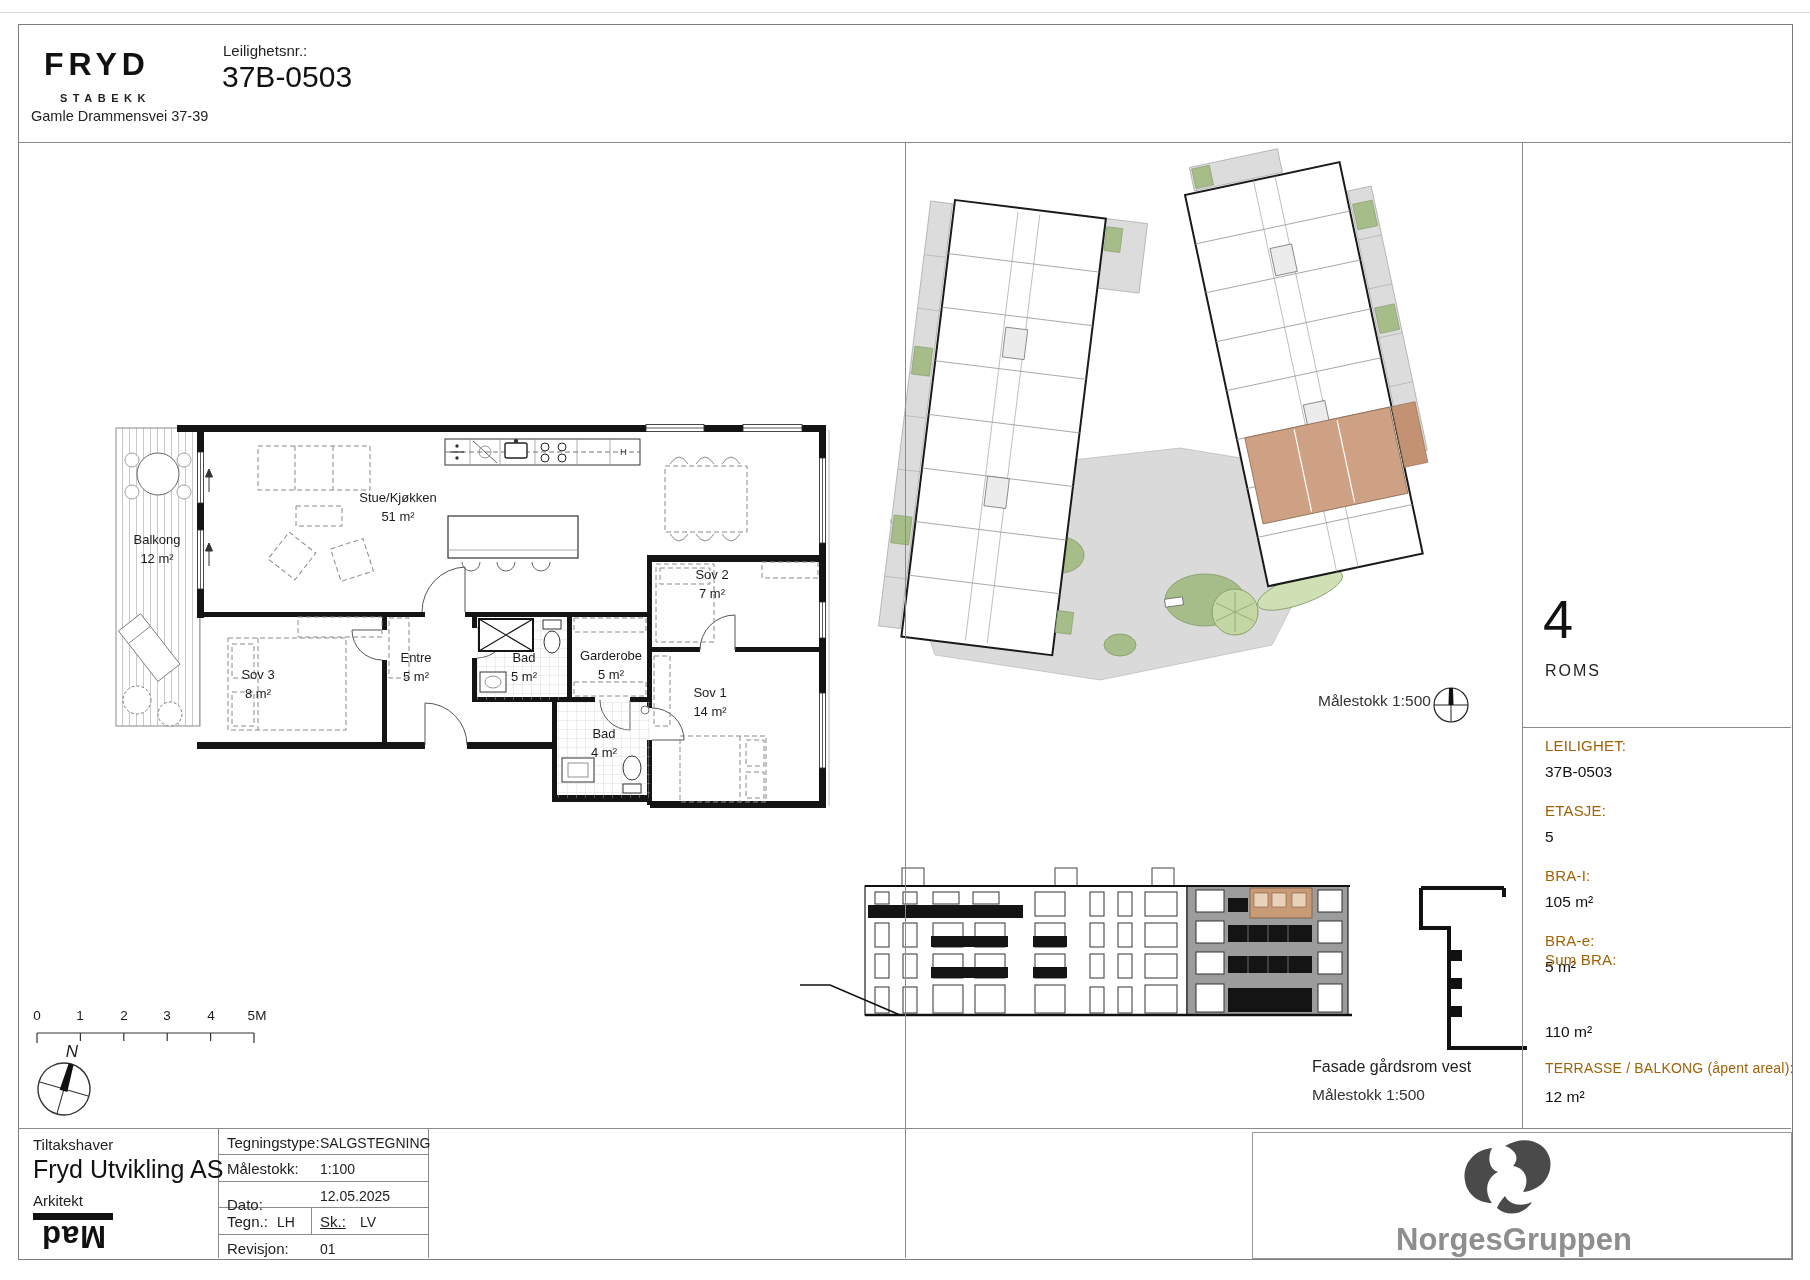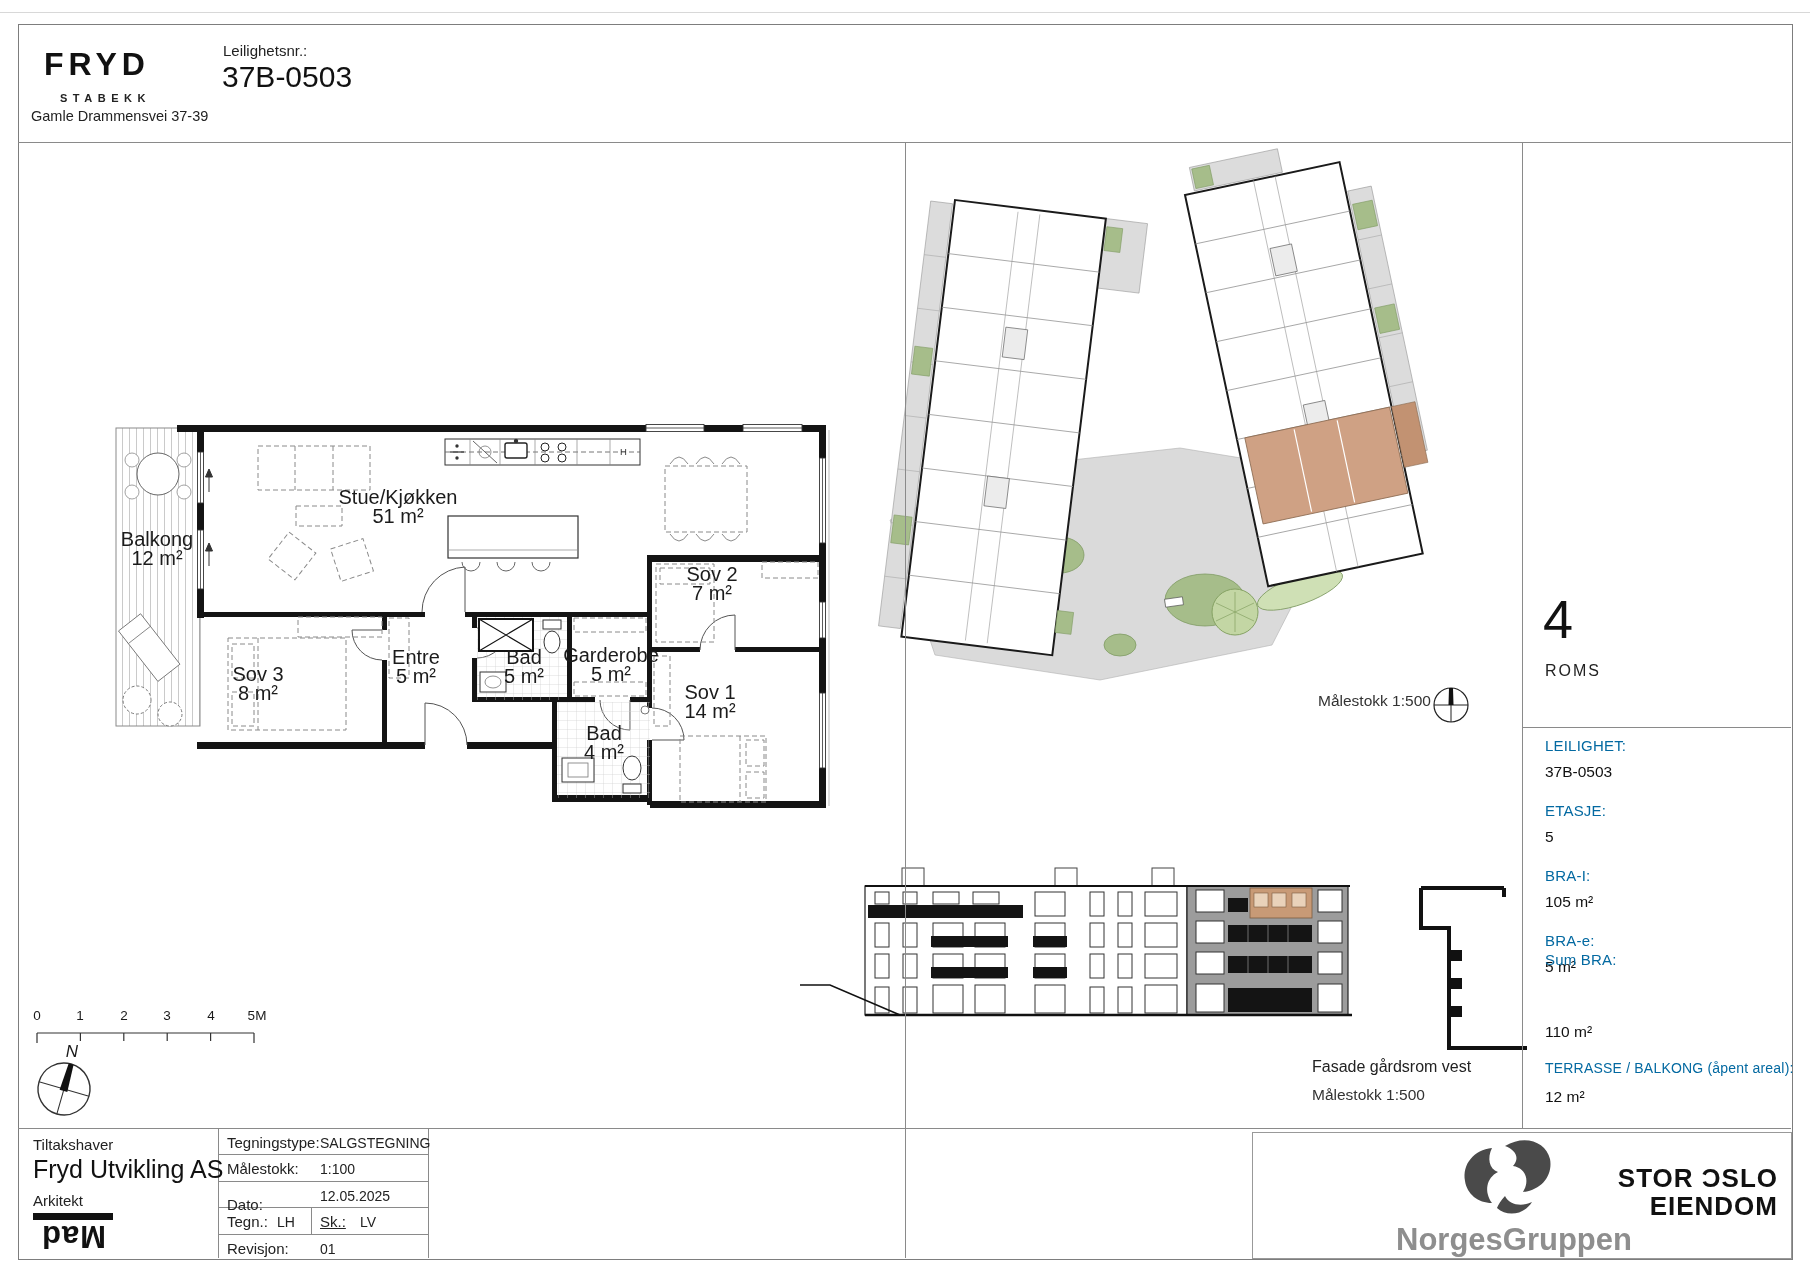--- a/index.html
+++ b/index.html
@@ -3,22 +3,22 @@
 <meta charset="utf-8">
 <style>
   html,body{margin:0;padding:0;background:#fff;}
   .page{position:relative;width:1810px;height:1280px;background:#fff;overflow:hidden;
         font-family:"Liberation Sans",sans-serif;color:#1a1a1a;}
   .abs{position:absolute;}
   .line{position:absolute;background:#8a8a8a;}
   .txt{position:absolute;white-space:nowrap;}
   .ctr{transform:translateX(-50%);text-align:center;}
   .roomlabel{position:absolute;transform:translateX(-50%);text-align:center;
-             font-size:20px;line-height:19px;color:#1b1b1b;}
-  .sb-label{font-size:15px;color:#0369a1;letter-spacing:.2px;}
+             font-size:13px;line-height:19px;color:#1b1b1b;}
+  .sb-label{font-size:15px;color:#a16207;letter-spacing:.2px;}
   .sb-value{font-size:15.5px;color:#111;}
   .tb-label{font-size:15px;color:#222;}
   .tb-value{font-size:14px;color:#222;}
   .madbar{position:absolute;background:#111;}
   .madtxt{display:inline-block;transform:rotate(180deg);font-size:31px;font-weight:700;color:#111;letter-spacing:1px;}
   svg{display:block;}
 </style>
 </head>
 <body>
 
@@ -472,18 +472,14 @@
   <div class="txt tb-label" style="left:227px;top:1196px;">Dato:</div>
   <div class="txt tb-value" style="left:320px;top:1188px;">12.05.2025</div>
   <div class="txt tb-label" style="left:227px;top:1213px;">Tegn.:</div>
   <div class="txt tb-value" style="left:277px;top:1214px;">LH</div>
   <div class="txt tb-label" style="left:320px;top:1213px;text-decoration:underline;">Sk.:</div>
   <div class="txt tb-value" style="left:360px;top:1214px;">LV</div>
   <div class="txt tb-label" style="left:227px;top:1240px;">Revisjon:</div>
   <div class="txt tb-value" style="left:320px;top:1241px;">01</div>
 
   <div class="txt" style="left:1396px;top:1222px;font-size:31px;font-weight:600;color:#8e8e8e;">NorgesGruppen</div>
-  <div class="abs" style="left:1612px;top:1164px;width:166px;text-align:right;">
-    <div style="font-size:26px;font-weight:700;letter-spacing:1px;color:#111;line-height:28px;">STOR ƆSLO</div>
-    <div style="font-size:26px;font-weight:700;letter-spacing:1px;color:#111;line-height:28px;">EIENDOM</div>
-  </div>
 
 </div>
 
 </body></html>

